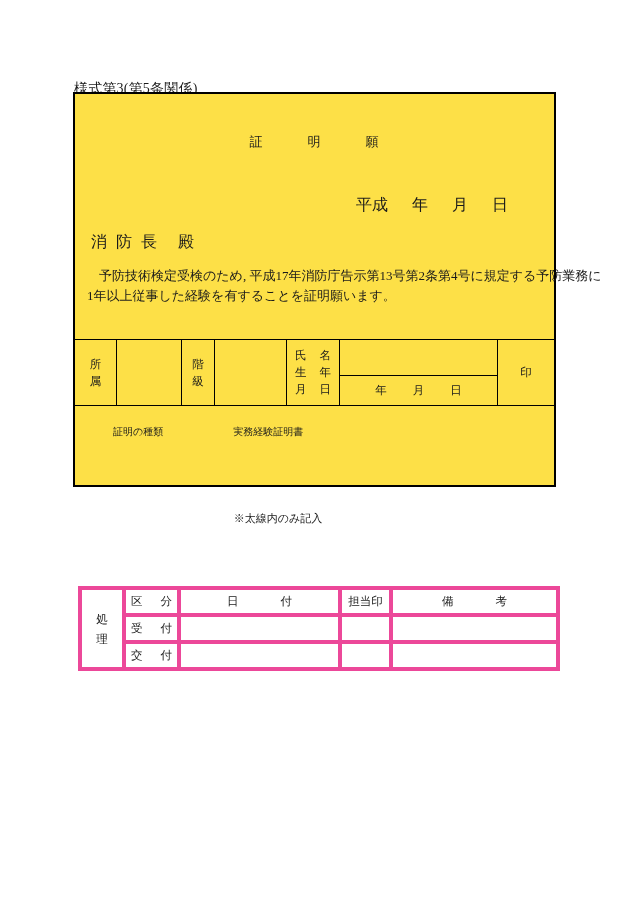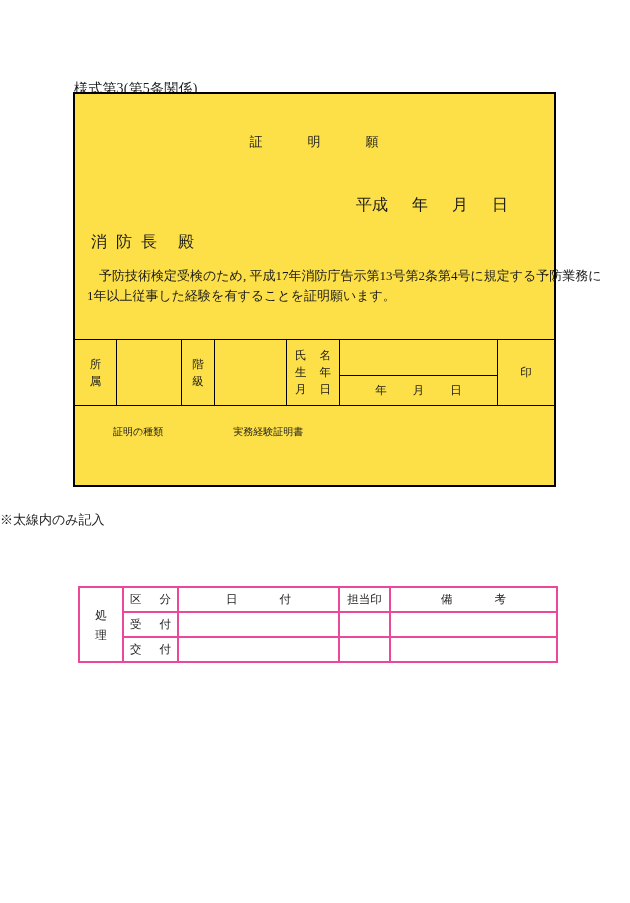--- a/index.html
+++ b/index.html
@@ -159,36 +159,36 @@
     margin-left: 22px;
   }
   .cert-row .gap { display: inline-block; width: 70px; }
 
   
   .note {
     position: absolute;
     left: 0;
     top: 511px;
     width: 556px;
-    text-align: left;
-    font-size: 13px;
+    text-align: center;
+    font-size: 11px;
   }
 
   
   .proc-table {
     position: absolute;
     left: 78px;
     top: 586px;
     width: 478px;
     border-collapse: collapse;
     table-layout: fixed;
     font-size: 11.5px;
   }
   .proc-table td {
-    border: 2px solid #ec4899;
+    border: 4px solid #ec4899;
     height: 23px;
     text-align: center;
     vertical-align: middle;
     padding: 0;
   }
   .proc-table .col-handle { width: 44px; }
   .proc-table .col-kubun  { width: 55px; }
   .proc-table .col-date   { width: 161px; }
   .proc-table .col-seal   { width: 51px; }
   .proc-table .col-note   { width: 167px; }

